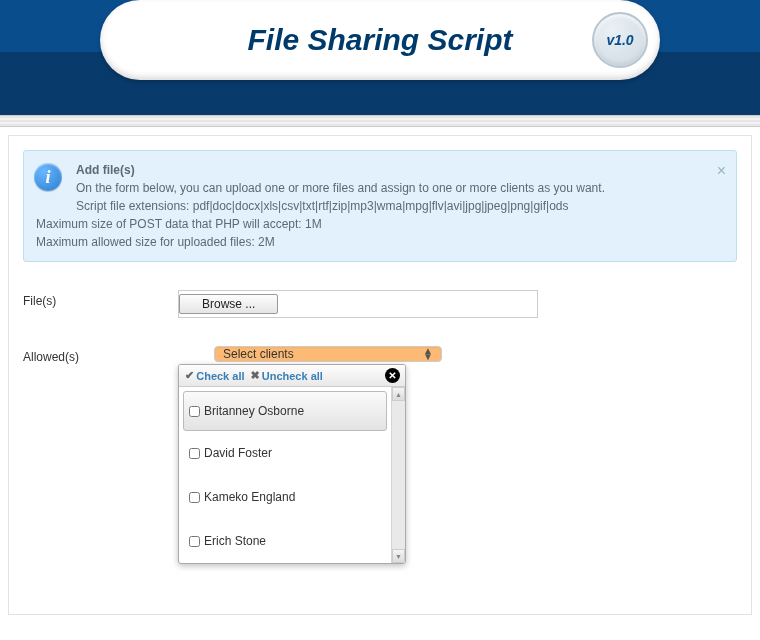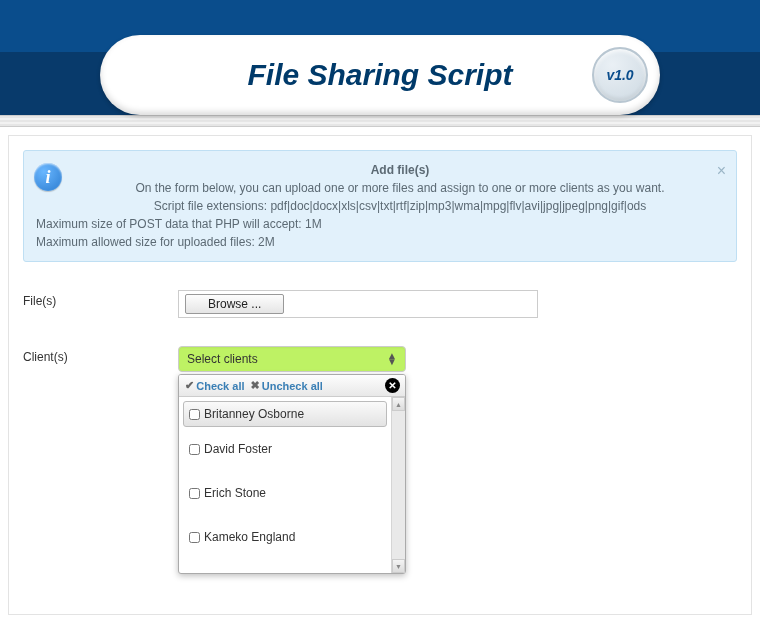--- a/index.html
+++ b/index.html
@@ -4,21 +4,21 @@
 <style>
   * { box-sizing: border-box; margin: 0; padding: 0; }
   body { font-family: Arial, Helvetica, sans-serif; font-size: 12px; background: #fff; color: #333; }
 
   .header-band {
     background: linear-gradient(to bottom, #0a4d8c 0%, #0a4d8c 45%, #083a6b 45%, #083a6b 100%);
     height: 115px;
     width: 100%;
     display: flex;
     justify-content: center;
-    align-items: flex-end;
+    align-items: flex-start;
     position: relative;
   }
   .header-pill {
     background: #fff;
     border-radius: 50px;
     height: 80px;
     width: 560px;
     display: flex;
     align-items: center;
     justify-content: center;
@@ -89,21 +89,21 @@
     color: #fff;
     display: flex;
     align-items: center;
     justify-content: center;
     font-style: italic;
     font-weight: bold;
     font-family: Georgia, serif;
     font-size: 18px;
     box-shadow: inset 0 1px 2px rgba(255,255,255,0.7), 0 1px 1px rgba(0,0,0,0.2);
   }
-  .info-indent { margin-left: 40px; text-align: center; }
+  .info-indent { margin-left: 40px; }
   .info-title { font-weight: bold; }
   .info-close {
     position: absolute;
     right: 10px;
     top: 8px;
     color: #9ab5c6;
     font-size: 16px;
     cursor: pointer;
   }
 
@@ -117,45 +117,46 @@
     padding-top: 4px;
   }
   .form-field { flex: 1; }
 
   .file-wrap {
     border: 1px solid #ccc;
     width: 360px;
     height: 28px;
     display: flex;
     align-items: center;
-    padding-left: 6px;
+    padding-left: 0;
     background: #fff;
   }
   .browse-btn {
     background: linear-gradient(to bottom, #fdfdfd, #e5e5e5);
     border: 1px solid #999;
     border-radius: 2px;
     padding: 2px 22px;
     font-size: 12px;
     cursor: pointer;
     color: #222;
   }
 
   .select-wrap {
     border: 1px solid #ccc;
     border-radius: 4px;
     width: 228px;
-    height: 26px;
+    height: 16px;
     display: flex;
     align-items: center;
     justify-content: space-between;
     padding: 0 8px;
-    background: #bef264;
+    background: #fdba74;
     box-shadow: inset 0 1px 2px rgba(0,0,0,0.05);
     cursor: pointer;
+    margin-left: 36px;
   }
   .select-caret {
     font-size: 10px;
     color: #555;
     display: flex;
     flex-direction: column;
     line-height: 6px;
   }
 
   .dropdown-panel {
@@ -217,21 +218,21 @@
     padding: 15px 6px;
     display: flex;
     align-items: center;
     gap: 4px;
     cursor: pointer;
     border-radius: 3px;
   }
   .dd-item.hover {
     background: linear-gradient(to bottom, #fafafa, #e3e3e3);
     border: 1px solid #bbb;
-    padding: 5px 5px;
+    padding: 12px 5px;
   }
   .dd-item input[type=checkbox] {
     width: 11px; height: 11px;
     accent-color: #888;
   }
   .dd-scroll {
     width: 14px;
     background: #e9e9e9;
     border-left: 1px solid #d5d5d5;
     position: relative;
@@ -277,21 +278,21 @@
   <div class="form-row">
     <div class="form-label">File(s)</div>
     <div class="form-field">
       <div class="file-wrap">
         <button class="browse-btn">Browse ...</button>
       </div>
     </div>
   </div>
 
   <div class="form-row">
-    <div class="form-label">Client(s)</div>
+    <div class="form-label">Allowed(s)</div>
     <div class="form-field" style="position:relative;">
       <div class="select-wrap">
         <span>Select clients</span>
         <span class="select-caret">
           <span>▲</span>
             <span>▼</span>
         </span>
       </div>
 
       <div class="dropdown-panel">
@@ -311,25 +312,25 @@
             <div class="dd-item hover">
               <input type="checkbox" style="">
               <span>Britanney Osborne</span>
             </div>
             <div class="dd-item">
               <input type="checkbox" style="">
               <span>David Foster</span>
             </div>
             <div class="dd-item">
               <input type="checkbox" style="">
-              <span>Erich Stone</span>
+              <span>Kameko England</span>
             </div>
             <div class="dd-item">
               <input type="checkbox" style="">
-              <span>Kameko England</span>
+              <span>Erich Stone</span>
             </div>
           </div>
           <div class="dd-scroll">
             <div class="dd-scroll-up">▲</div>
             <div class="dd-scroll-down">▼</div>
           </div>
         </div>
       </div>
 
     </div>

